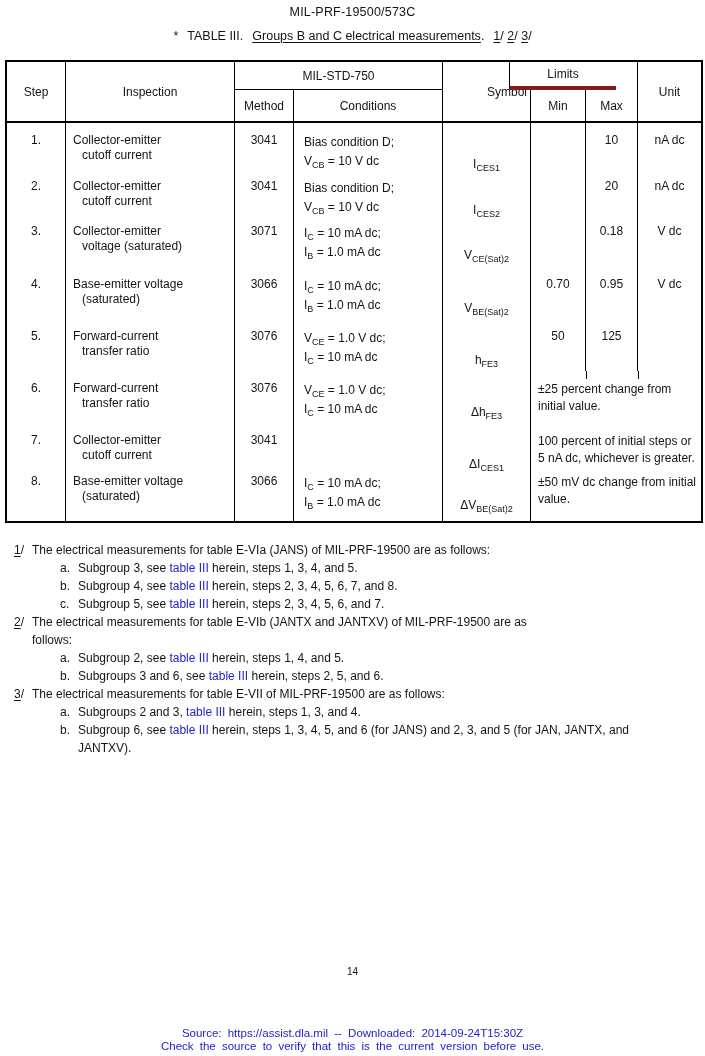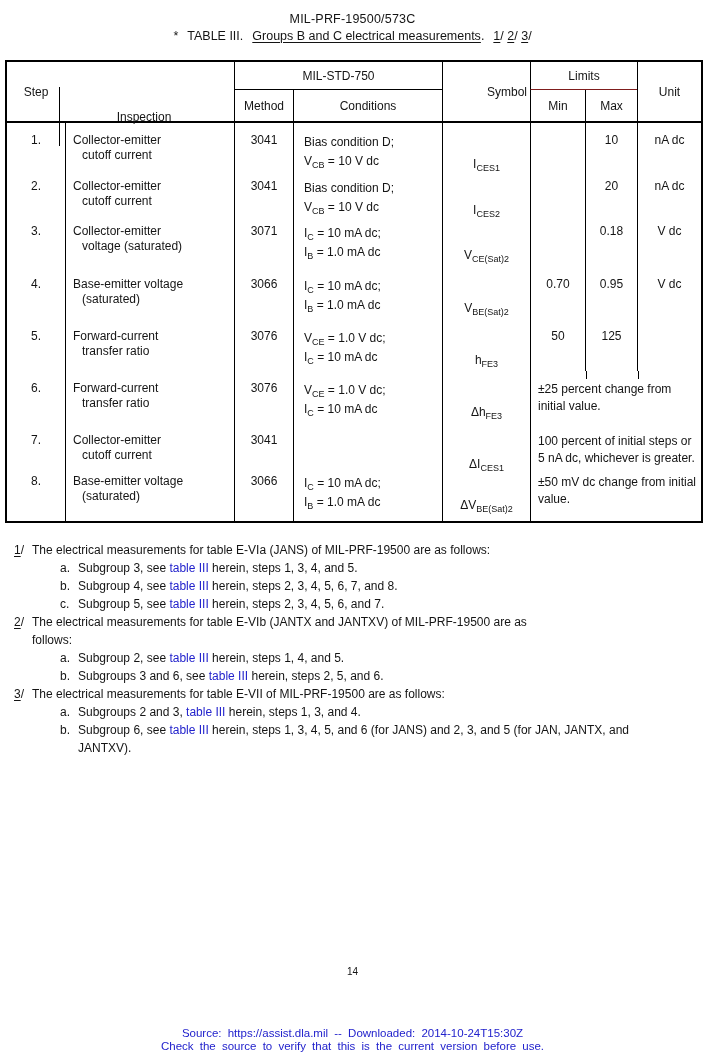--- a/index.html
+++ b/index.html
@@ -8,21 +8,21 @@
     font-family:"Liberation Sans", sans-serif;
     color:#141414;
     font-size:12px;
     position:relative;
     overflow:hidden;
   }
   .page { position:absolute; inset:0; }
 
   .doc-number {
     position:absolute; top:5px; left:0; width:100%;
-    text-align:center; font-size:12.5px; letter-spacing:.2px;margin-top:7px;
+    text-align:center; font-size:12.5px; letter-spacing:.2px;
   }
   .table-title {
     position:absolute; top:29px; left:0; width:100%;
     text-align:center; font-size:12.5px; white-space:nowrap;
   }
   .table-title .gap { display:inline-block; width:9px; }
   .u { text-decoration:underline; text-underline-offset:2px; }
 
   
   .mtable {
@@ -30,26 +30,26 @@
     width:698px; height:463px;
     border:2px solid #000;
   }
   .thead { position:relative; height:61px; border-bottom:2px solid #000; }
   .hc {
     position:absolute; display:flex; align-items:center; justify-content:center;
     font-size:12px;
   }
   .bl { border-left:1px solid #000; }
   .hc.h-step   { left:0;   top:0;    width:58px;  height:59px; }
-  .hc.h-insp   { left:52px; top:0;   width:169px; height:59px;margin-top:25px; }
+  .hc.h-insp   { left:58px; top:0;   width:169px; height:59px; }
   .hc.h-milstd { left:227px; top:0;  width:208px; height:28px; border-bottom:1px solid #000; }
   .hc.h-method { left:227px; top:28px; width:59px;  height:31px; }
   .hc.h-cond   { left:286px; top:28px; width:149px; height:31px; }
   .hc.h-symbol { left:435px; top:0;  width:88px;  height:59px;padding-left:41px; }
-  .hc.h-limits { left:523px; top:0;  width:107px; height:28px; border-bottom:1px solid #7f1d1d; }
+  .hc.h-limits { left:502px; top:0;  width:107px; height:28px; border-bottom:4px solid #7f1d1d; }
   .hc.h-min    { left:523px; top:28px; width:55px; height:31px; }
   .hc.h-max    { left:578px; top:28px; width:52px; height:31px; }
   .hc.h-unit   { left:630px; top:0;  width:64px;  height:59px; }
 
   .tbody { display:flex; flex-direction:column; }
   .trow { display:flex; }
   .cell { padding-top:10px; overflow:visible; }
   .c-step { width:58px;  text-align:center; }
   .c-insp { width:169px; padding-left:7px; }
   .c-insp .ln  { line-height:15px; white-space:nowrap; }
@@ -255,17 +255,17 @@
       <div class="fline f-alpha"><span class="fmark">b.</span>Subgroups 3 and 6, see <span class="tlink">table III</span> herein, steps 2, 5, and 6.</div>
       <div class="fline f-num"><span class="fmark"><span class="u">3</span>/</span>The electrical measurements for table E-VII of MIL-PRF-19500 are as follows:</div>
       <div class="fline f-alpha"><span class="fmark">a.</span>Subgroups 2 and 3, <span class="tlink">table III</span> herein, steps 1, 3, and 4.</div>
       <div class="fline f-alpha"><span class="fmark">b.</span>Subgroup 6, see <span class="tlink">table III</span> herein, steps 1, 3, 4, 5, and 6 (for JANS) and 2, 3, and 5 (for JAN, JANTX, and</div>
       <div class="fline f-contalpha">JANTXV).</div>
     </div>
 
   <div class="page-number">14</div>
 
   <div class="footer">
-    <div>Source: https://assist.dla.mil -- Downloaded: 2014-10-24T15:30Z</div>
+    <div>Source: https://assist.dla.mil -- Downloaded: 2014-09-24T15:30Z</div>
     <div>Check the source to verify that this is the current version before use.</div>
   </div>
 
 </div>
 
 </body></html>

